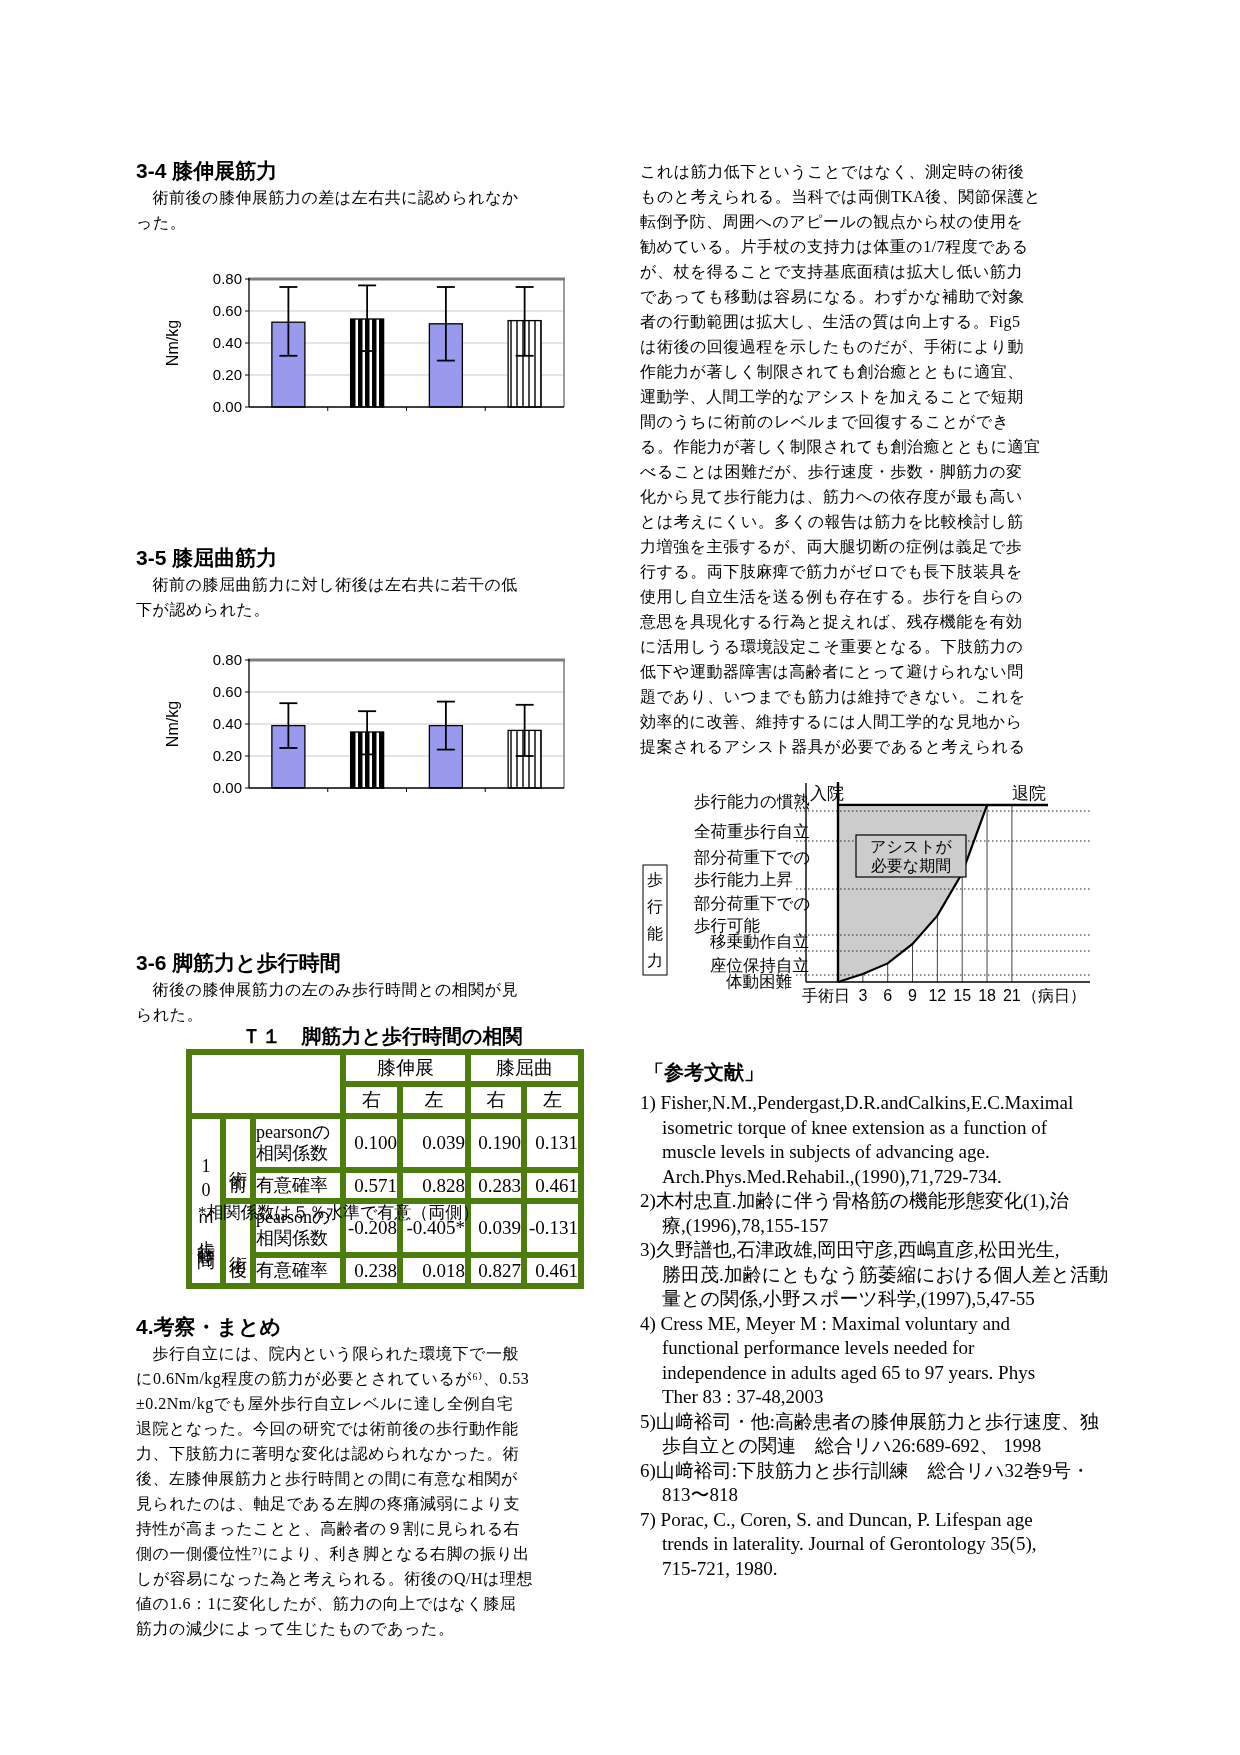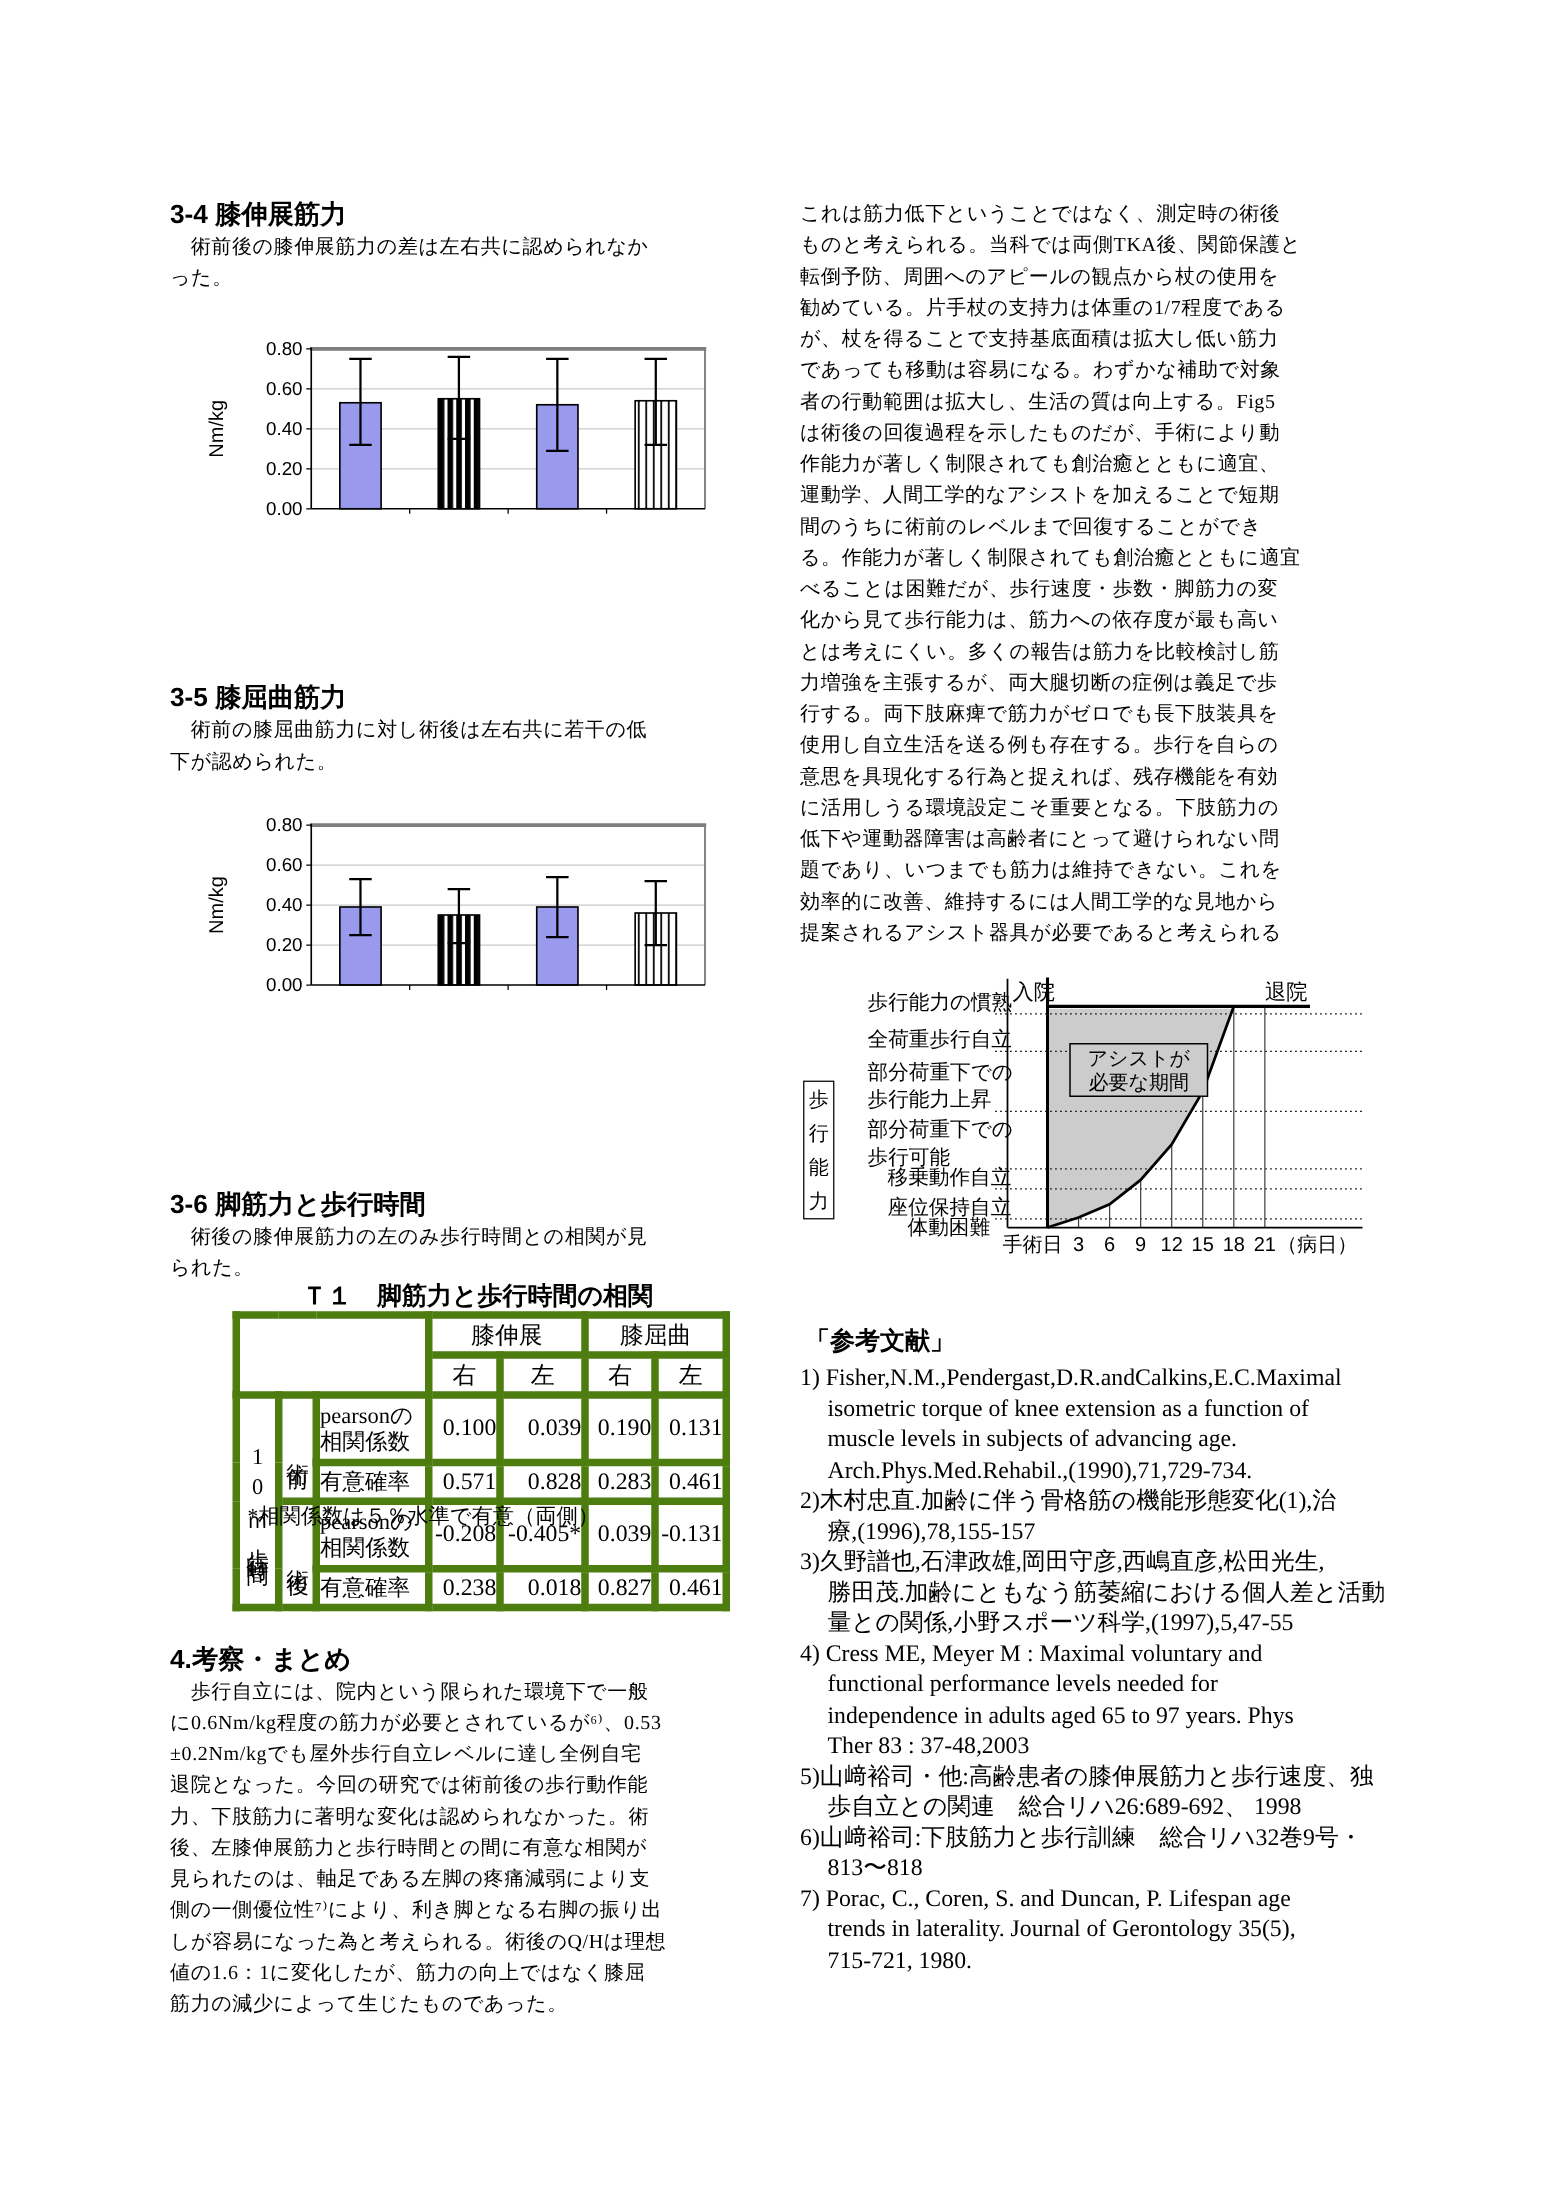--- a/index.html
+++ b/index.html
@@ -222,20 +222,21 @@
 
   <div class="abs heading" style="left:136px;top:1294px;">4.考察・まとめ</div>
   <div class="abs para" style="left:136px;top:1322px;width:460px;">
       <div class="tline">　歩行自立には、院内という限られた環境下で一般</div>
       <div class="tline">に0.6Nm/kg程度の筋力が必要とされているが⁶⁾、0.53</div>
       <div class="tline">±0.2Nm/kgでも屋外歩行自立レベルに達し全例自宅</div>
       <div class="tline">退院となった。今回の研究では術前後の歩行動作能</div>
       <div class="tline">力、下肢筋力に著明な変化は認められなかった。術</div>
       <div class="tline">後、左膝伸展筋力と歩行時間との間に有意な相関が</div>
       <div class="tline">見られたのは、軸足である左脚の疼痛減弱により支</div>
+      <div class="tline">持性が高まったことと、高齢者の９割に見られる右</div>
       <div class="tline">側の一側優位性⁷⁾により、利き脚となる右脚の振り出</div>
       <div class="tline">しが容易になった為と考えられる。術後のQ/Hは理想</div>
       <div class="tline">値の1.6：1に変化したが、筋力の向上ではなく膝屈</div>
       <div class="tline">筋力の減少によって生じたものであった。</div>
     </div>
 
   <div class="abs para" style="left:640px;top:140px;width:470px;">
       <div class="tline">これは筋力低下ということではなく、測定時の術後</div>
       <div class="tline">ものと考えられる。当科では両側TKA後、関節保護と</div>
       <div class="tline">転倒予防、周囲へのアピールの観点から杖の使用を</div>

